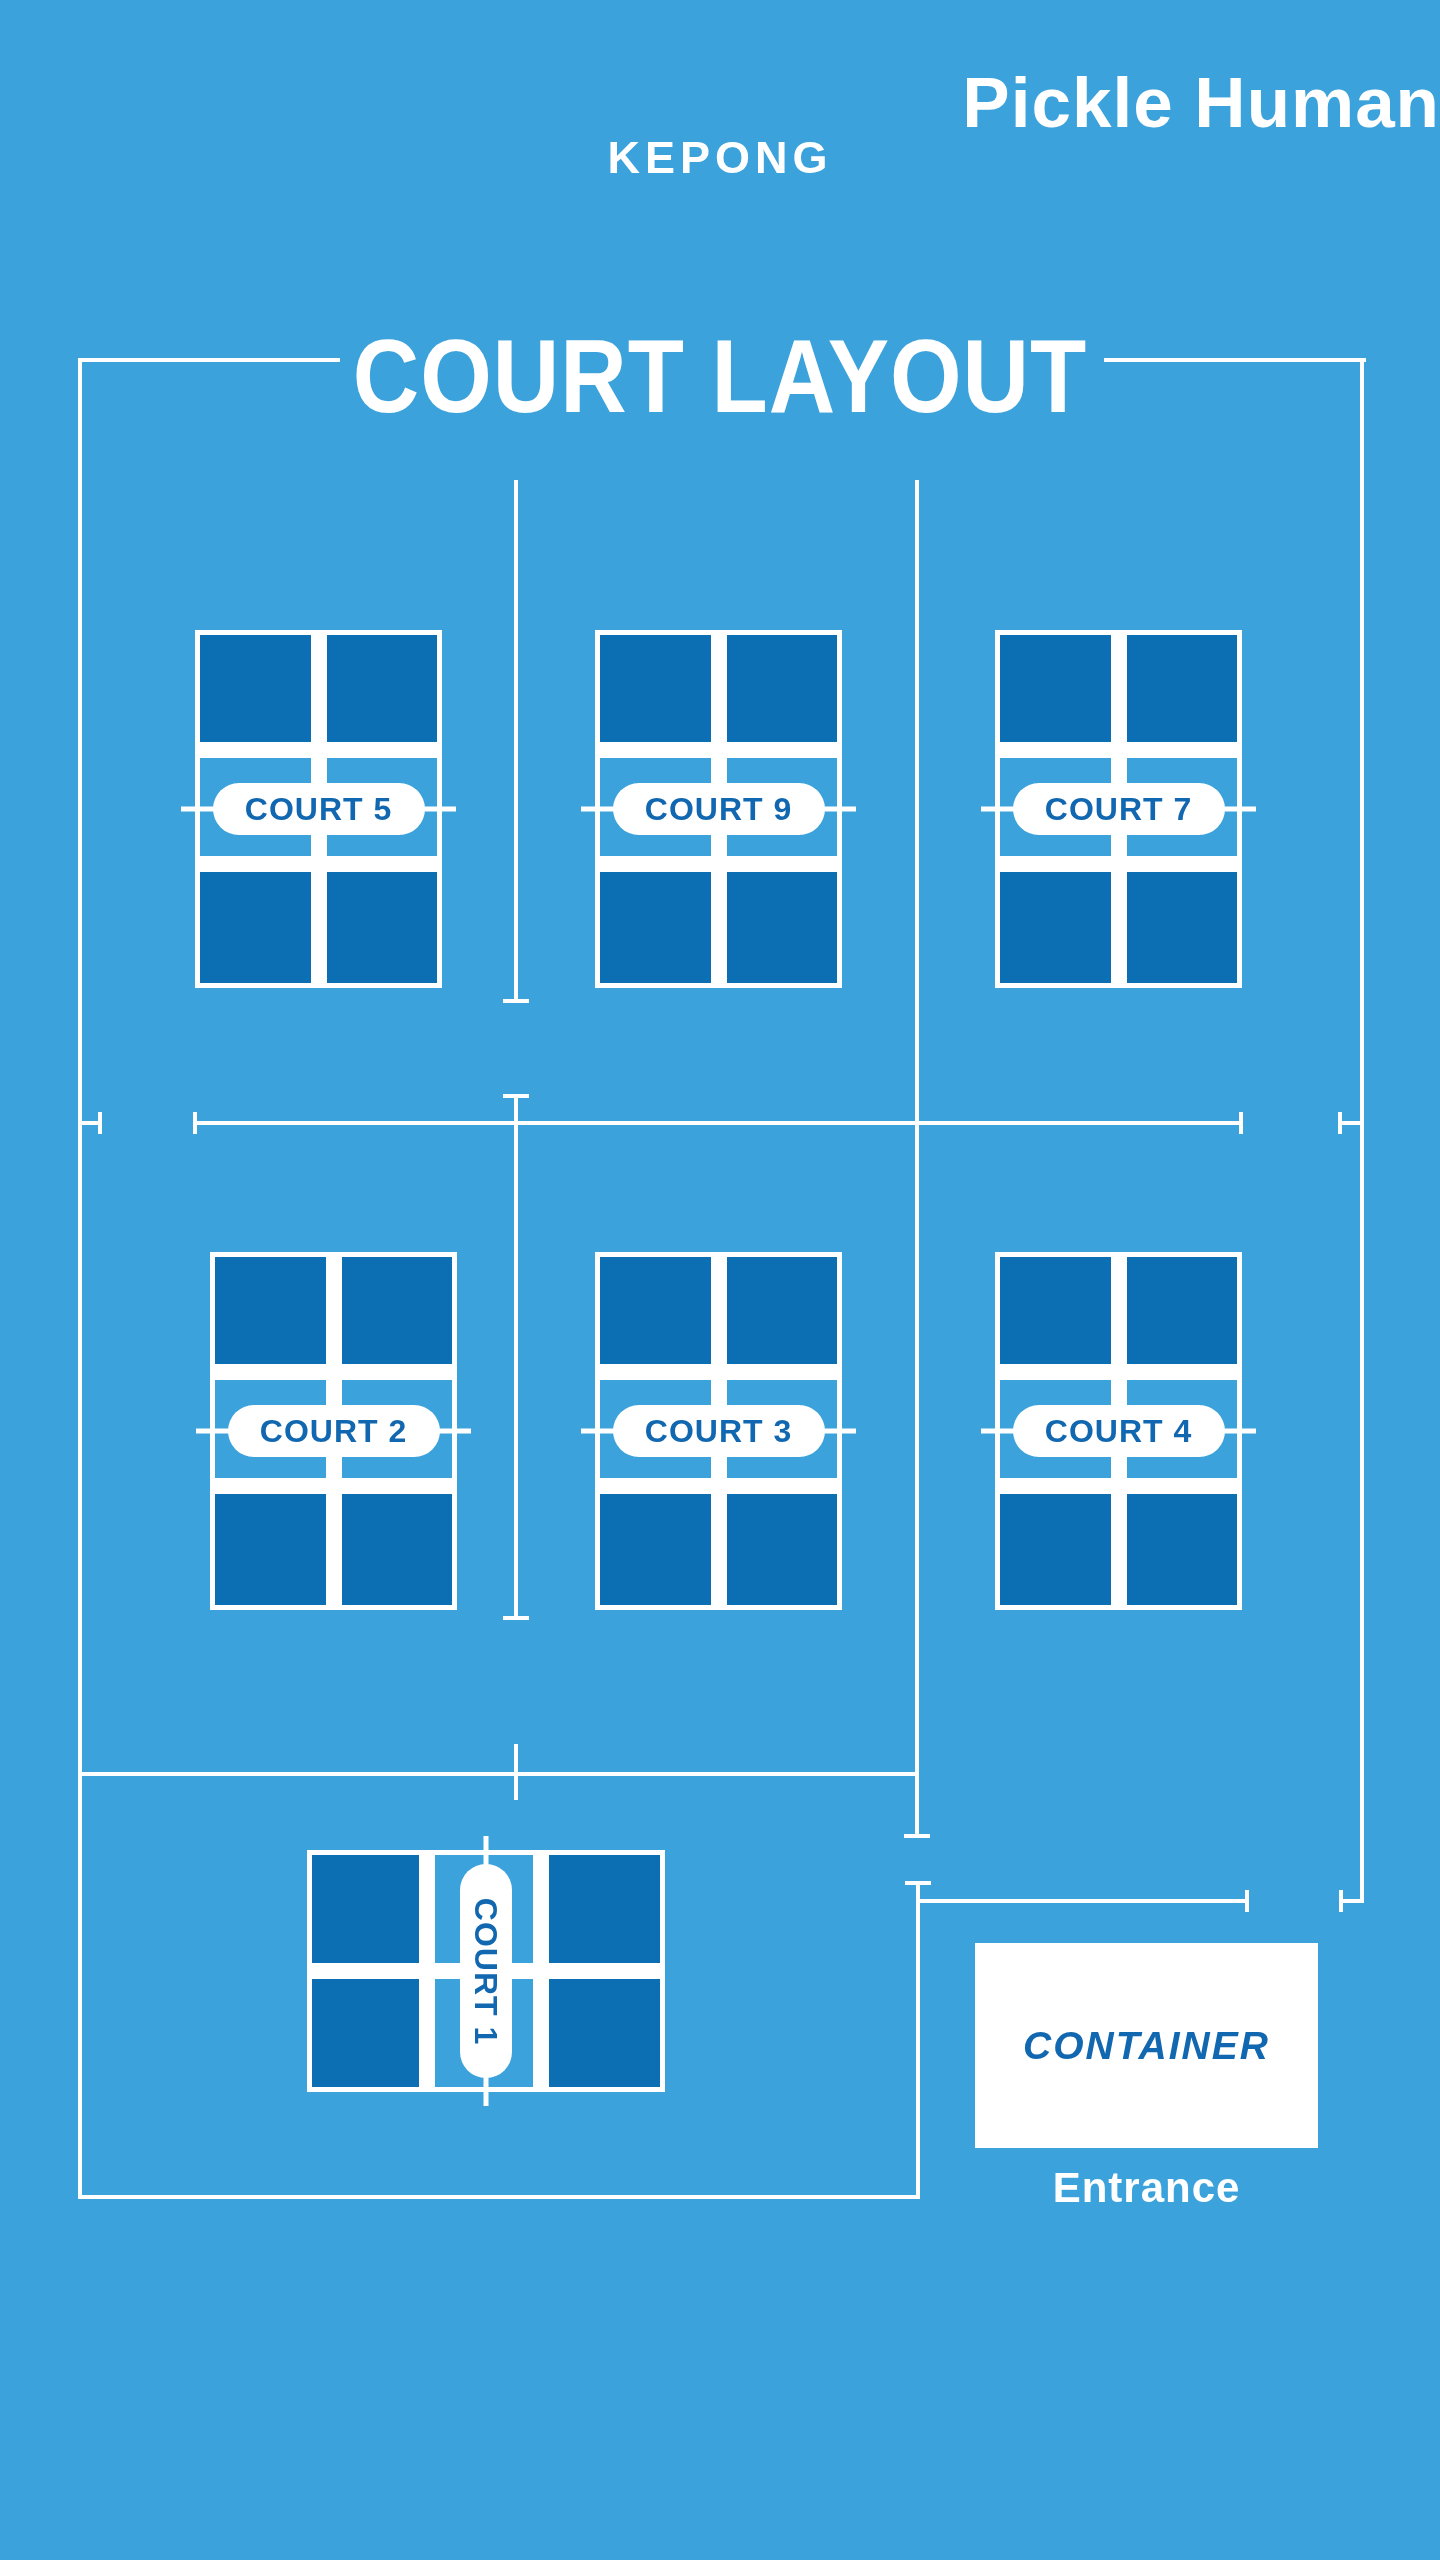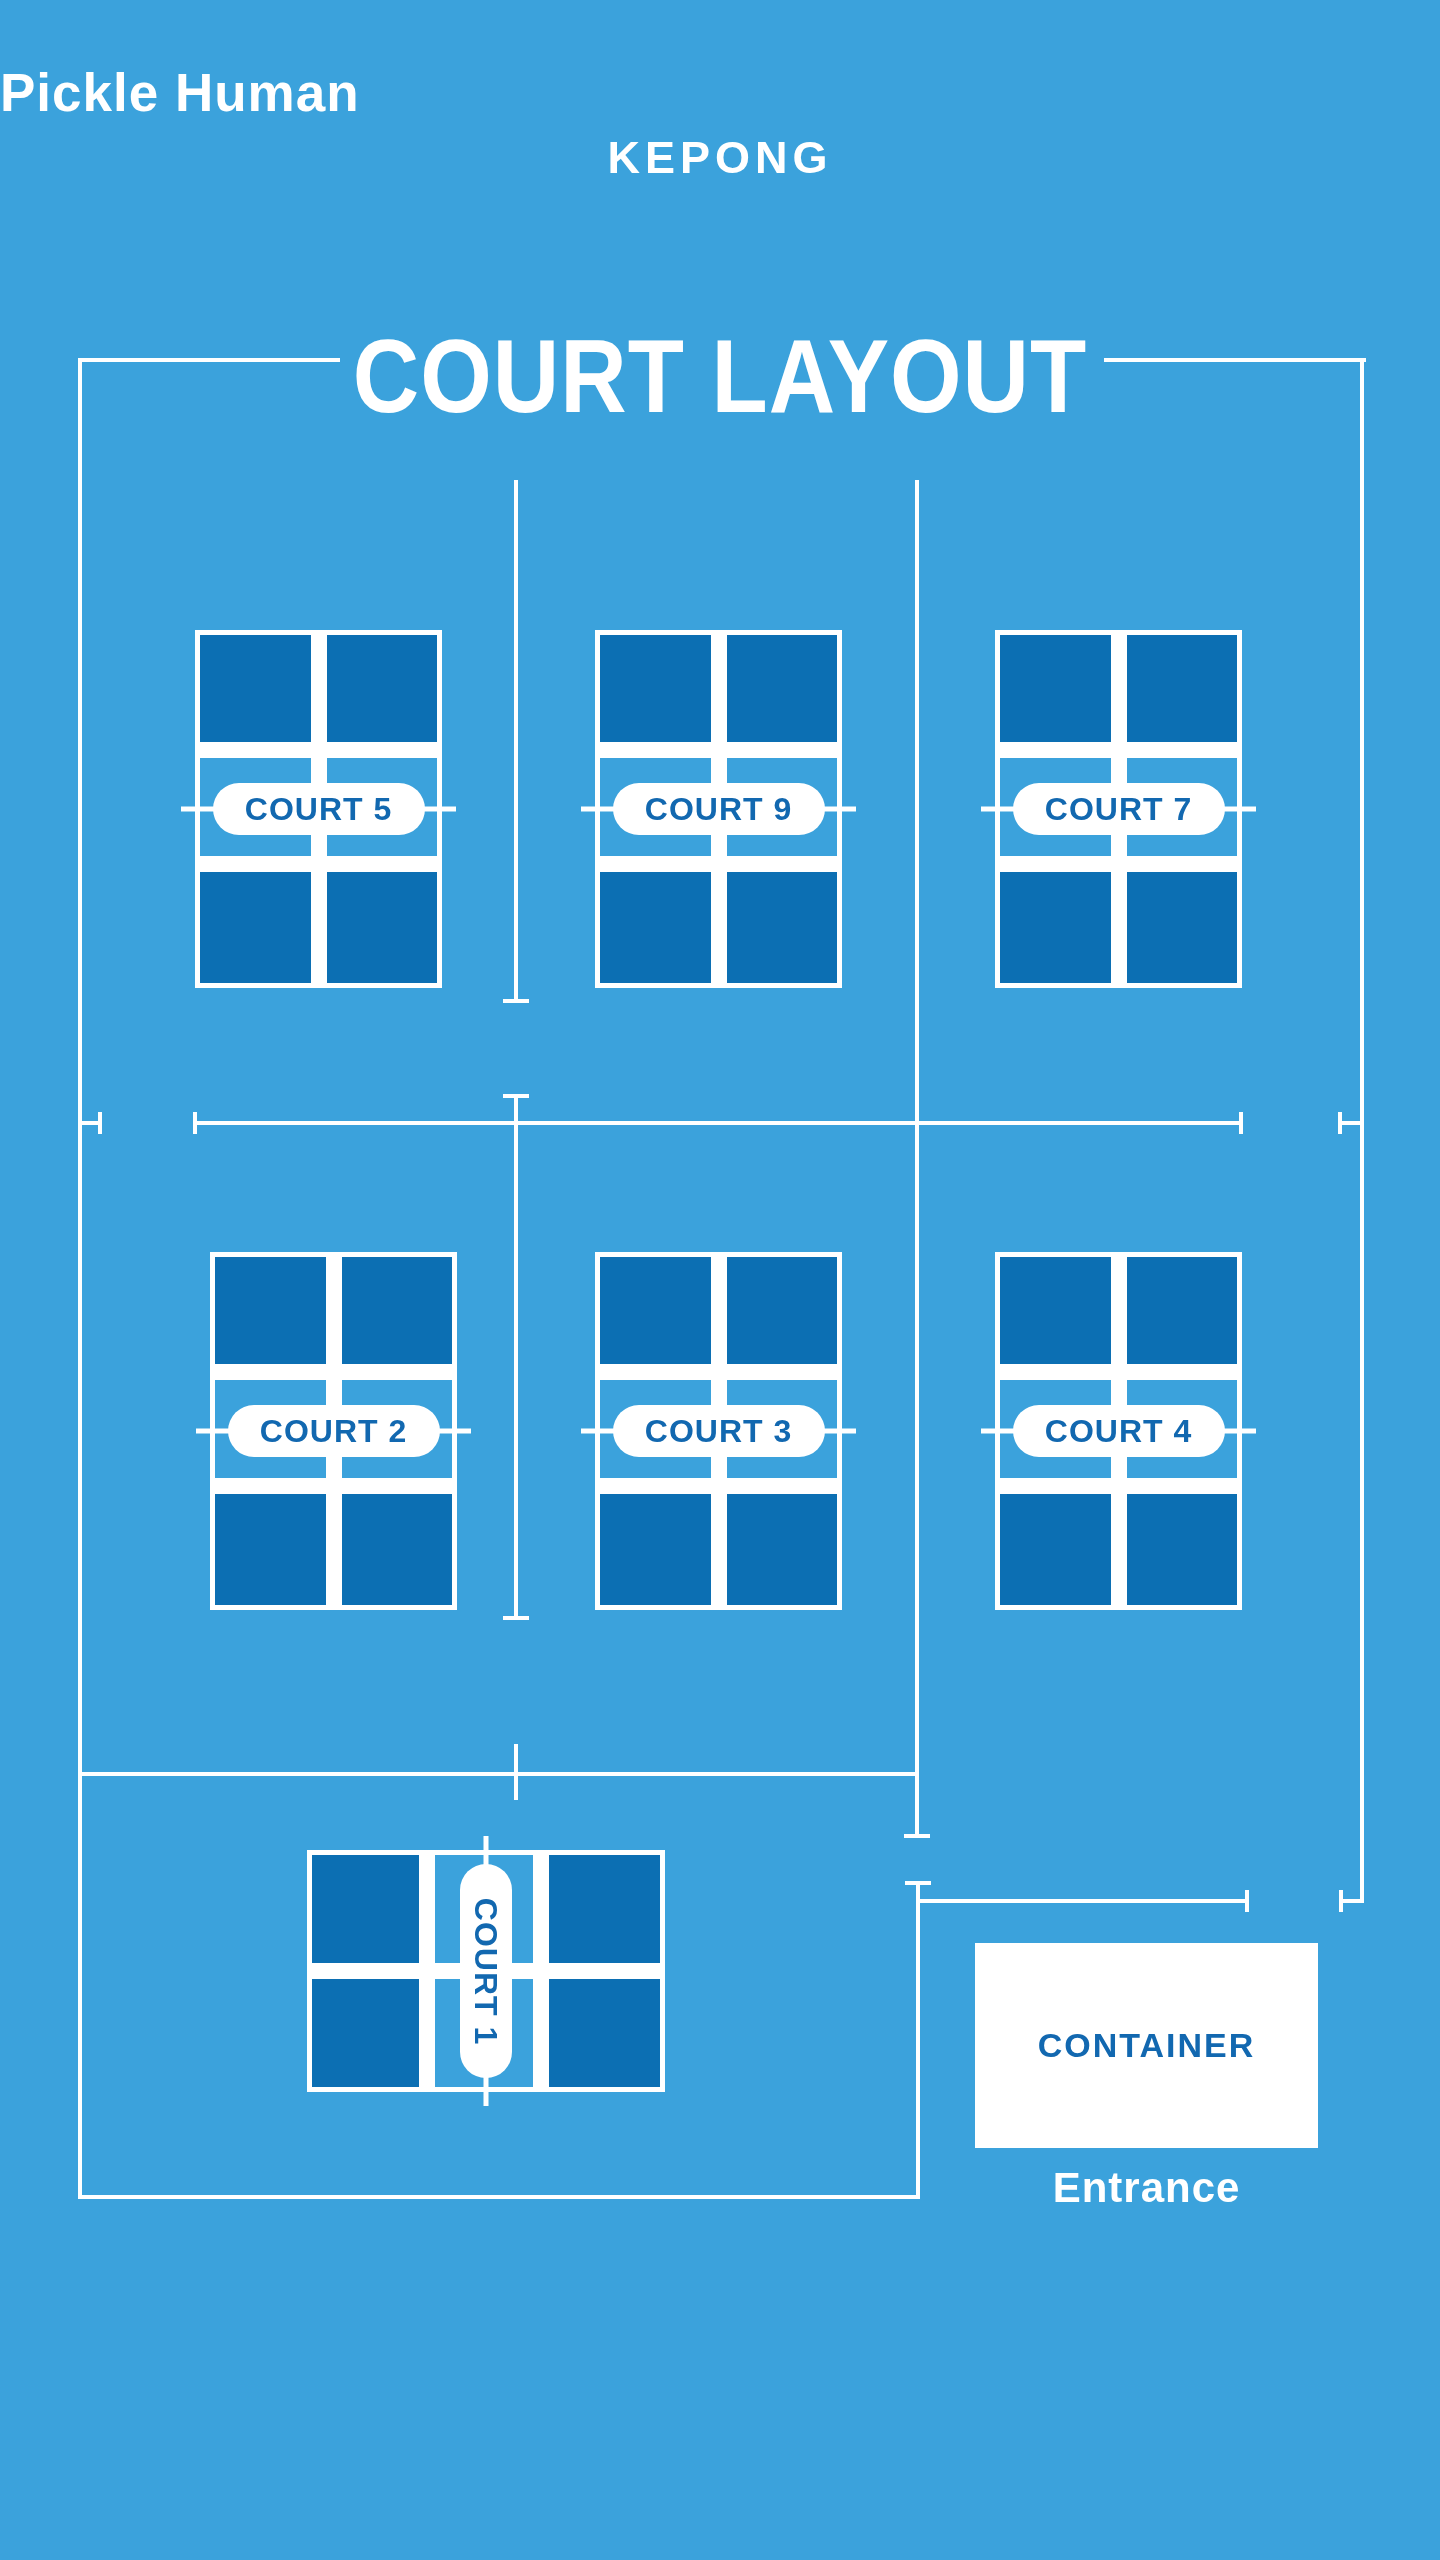--- a/index.html
+++ b/index.html
@@ -2,22 +2,22 @@
 <html style="--background: #3BA2DC; --court-dark: #0C6FB3; --line-white: #FFFFFF; --label-blue: #1268B0;"><head>
 <meta charset="utf-8">
 <style>
   html,body{margin:0;padding:0;background:#2e8ec4;}
   .canvas{
     position:relative;width:1440px;height:2560px;overflow:hidden;
     background:var(--background,#3BA2DC);
     font-family:"Liberation Sans",sans-serif;
   }
   
-  .brand{position:absolute;top:62px;left:0;width:100%;text-align:left;
-    color:var(--line-white,#fff);font-size:53px;font-weight:bold;letter-spacing:1px;}
+  .brand{position:absolute;top:62px;left:0;width:100%;text-align:right;
+    color:var(--line-white,#fff);font-size:71px;font-weight:bold;letter-spacing:1px;}
   .location{position:absolute;top:132px;left:0;width:100%;text-align:center;
     color:var(--line-white,#fff);font-size:45px;font-weight:bold;letter-spacing:5px;}
   .layout-title{position:absolute;top:318px;left:0;width:100%;text-align:center;
     color:var(--line-white,#fff);font-size:92px;font-weight:bold;letter-spacing:1px;
     transform:scaleY(1.12);transform-origin:top center;}
   
   .line{position:absolute;background:var(--line-white,#fff);}
   
   .court{position:absolute;display:grid;gap:16px;box-sizing:border-box;
     background:var(--line-white,#fff);border:5px solid var(--line-white,#fff);}
@@ -34,21 +34,21 @@
   .landscape .pill{width:52px;height:214px;border-radius:26px;}
   .pill-text{color:var(--label-blue,#1268B0);font-weight:bold;font-size:32px;letter-spacing:1px;white-space:nowrap;}
   .landscape .pill-text{transform:rotate(90deg);}
   
   .pos-c5{left:195px;top:630px;} .pos-c6{left:595px;top:630px;} .pos-c7{left:995px;top:630px;}
   .pos-c2{left:210px;top:1252px;} .pos-c3{left:595px;top:1252px;} .pos-c4{left:995px;top:1252px;}
   .pos-c1{left:307px;top:1850px;}
   
   .container-box{position:absolute;left:975px;top:1943px;width:343px;height:205px;
     background:var(--line-white,#fff);display:flex;align-items:center;justify-content:center;}
-  .container-label{color:var(--label-blue,#1268B0);font-weight:bold;font-size:34px;letter-spacing:2px;}
+  .container-label{color:var(--label-blue,#1268B0);font-weight:bold;font-size:39px;letter-spacing:2px;font-style:italic;}
   .entrance-label{position:absolute;left:975px;top:2164px;width:343px;text-align:center;
     color:var(--line-white,#fff);font-weight:bold;font-size:42px;letter-spacing:1px;}
 </style>
 </head>
 <body>
 
 <div class="canvas">
 
   <div class="brand">Pickle Human</div>
   <div class="location">KEPONG</div>

